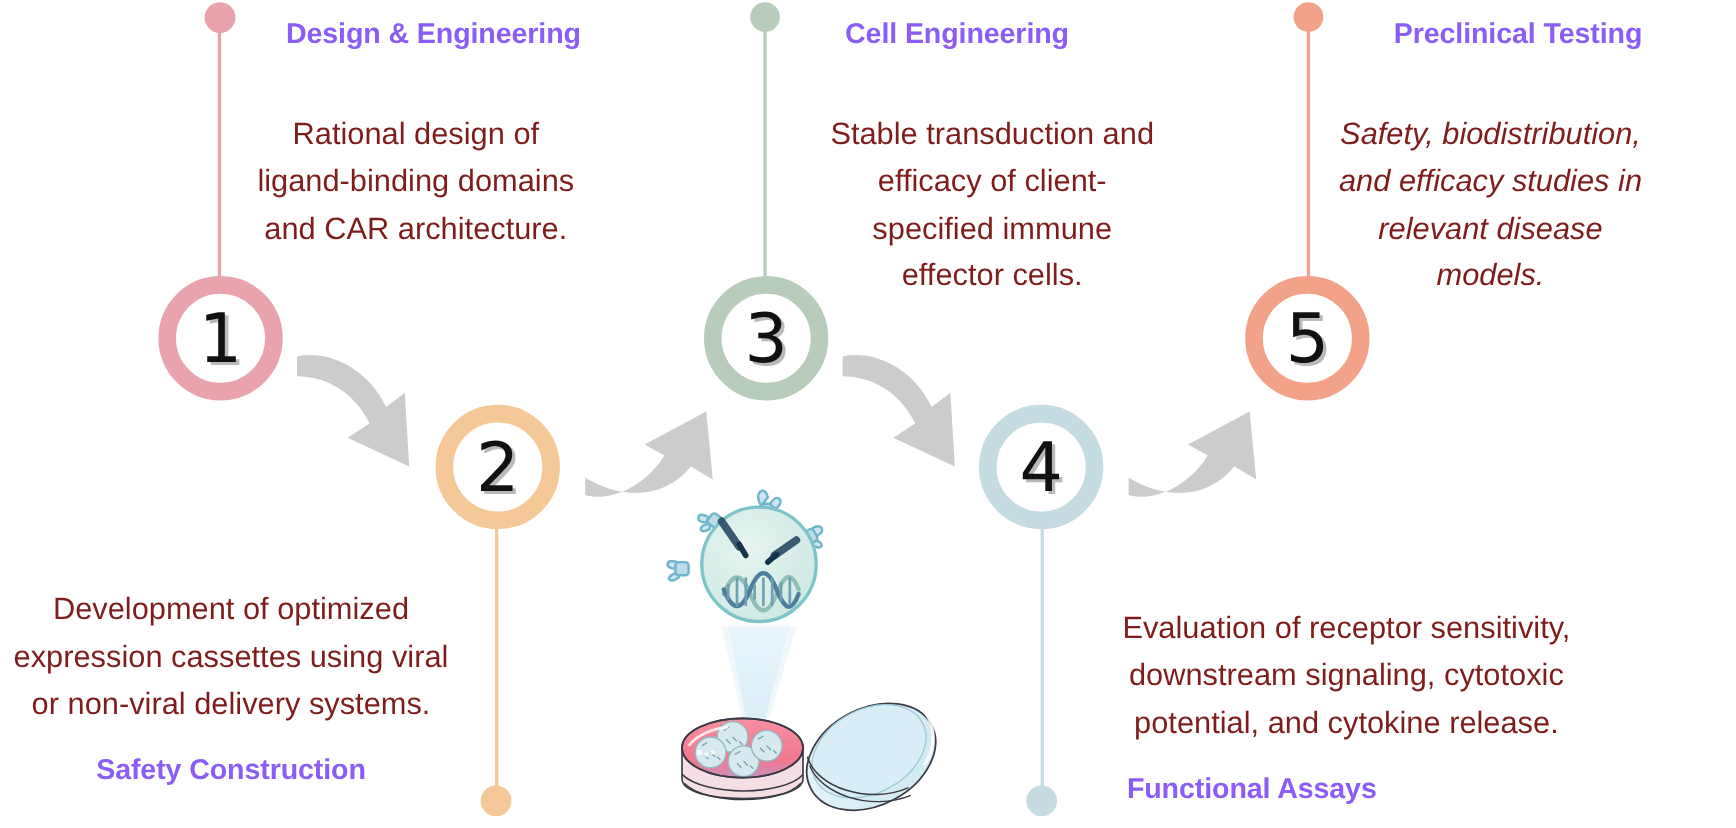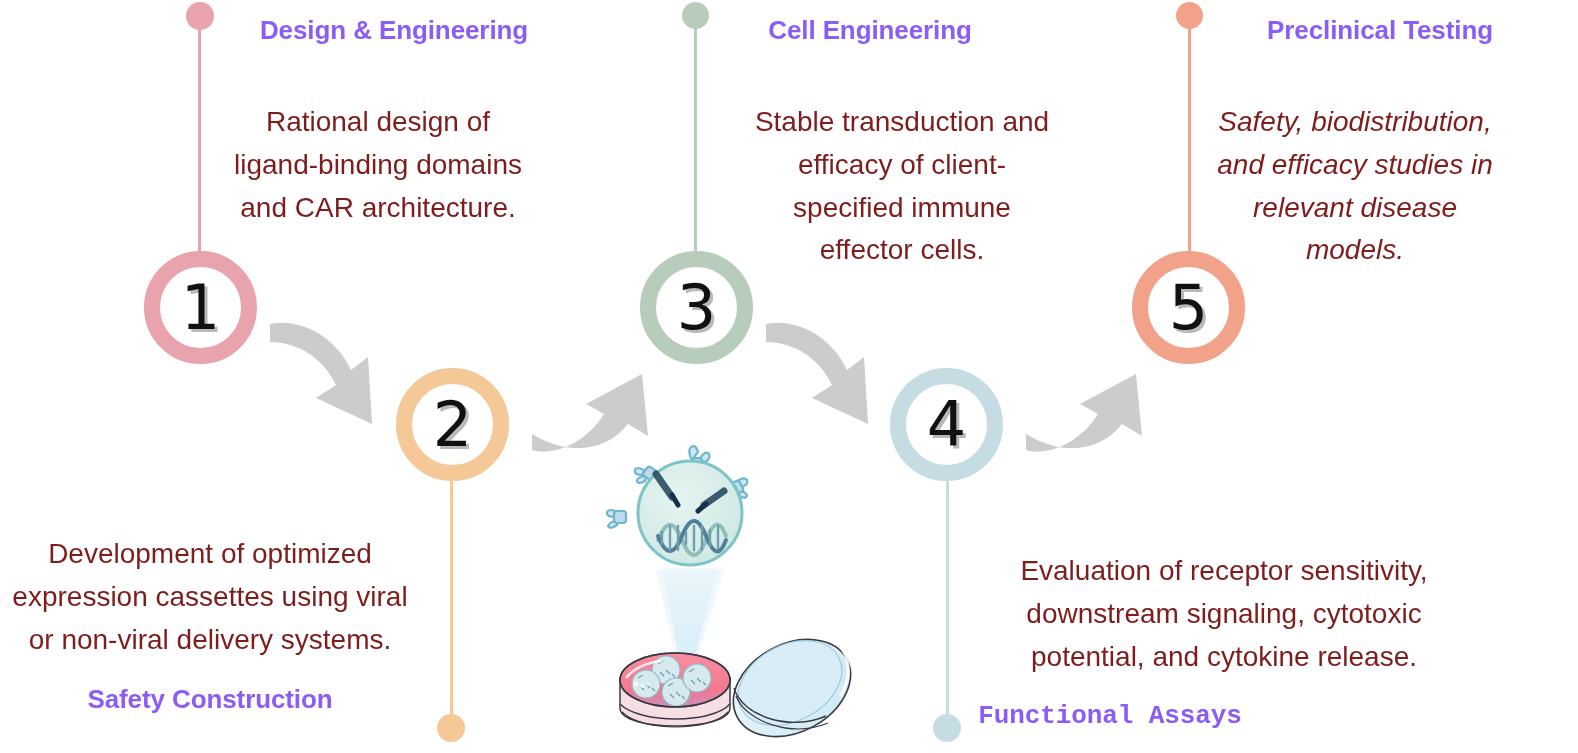--- a/index.html
+++ b/index.html
@@ -243,21 +243,21 @@
       <ellipse cx="75" cy="240" rx="55" ry="27" fill="none" stroke="#3a3a44" stroke-width="1.6"></ellipse>
       <path d="M20 264 C 40 284, 112 284, 130 264" fill="none" stroke="#3a3a44" stroke-width="1.4"></path>
       <path d="M22 272 C 42 292, 110 292, 128 272" fill="none" stroke="#3a3a44" stroke-width="1.2"></path>
     </g>
   </svg>
 
   <div class="heading" style="left:244px; top:15px; width:300px;">Design &amp; Engineering</div>
   <div class="heading" style="left:720px; top:15px; width:300px;">Cell Engineering</div>
   <div class="heading" style="left:1230px; top:15px; width:300px;">Preclinical Testing</div>
   <div class="heading" style="left:60px; top:684px; width:300px;">Safety Construction</div>
-  <div class="heading" style="left:960px; top:701px; width:300px;font-family:Liberation Mono, monospace;">Functional Assays</div>
+  <div class="heading" style="left:988px; top:701px; width:300px;">Functional Assays</div>
 
   <div class="body-text" style="left:222px; top:101px; width:312px;">Rational design of ligand-binding domains and CAR architecture.</div>
   <div class="body-text" style="left:746px; top:101px; width:312px;">Stable transduction and efficacy of client-specified immune effector cells.</div>
   <div class="body-text" style="left:1205px; top:101px; width:300px;font-style:italic;">Safety, biodistribution, and efficacy studies in relevant disease models.</div>
   <div class="body-text" style="left:4px; top:533px; width:412px;">Development of optimized expression cassettes using viral or non-viral delivery systems.</div>
   <div class="body-text" style="left:1020px; top:550px; width:408px;">Evaluation of receptor sensitivity, downstream signaling, cytotoxic potential, and cytokine release.</div>
 
 </div>
 
 </body></html>

